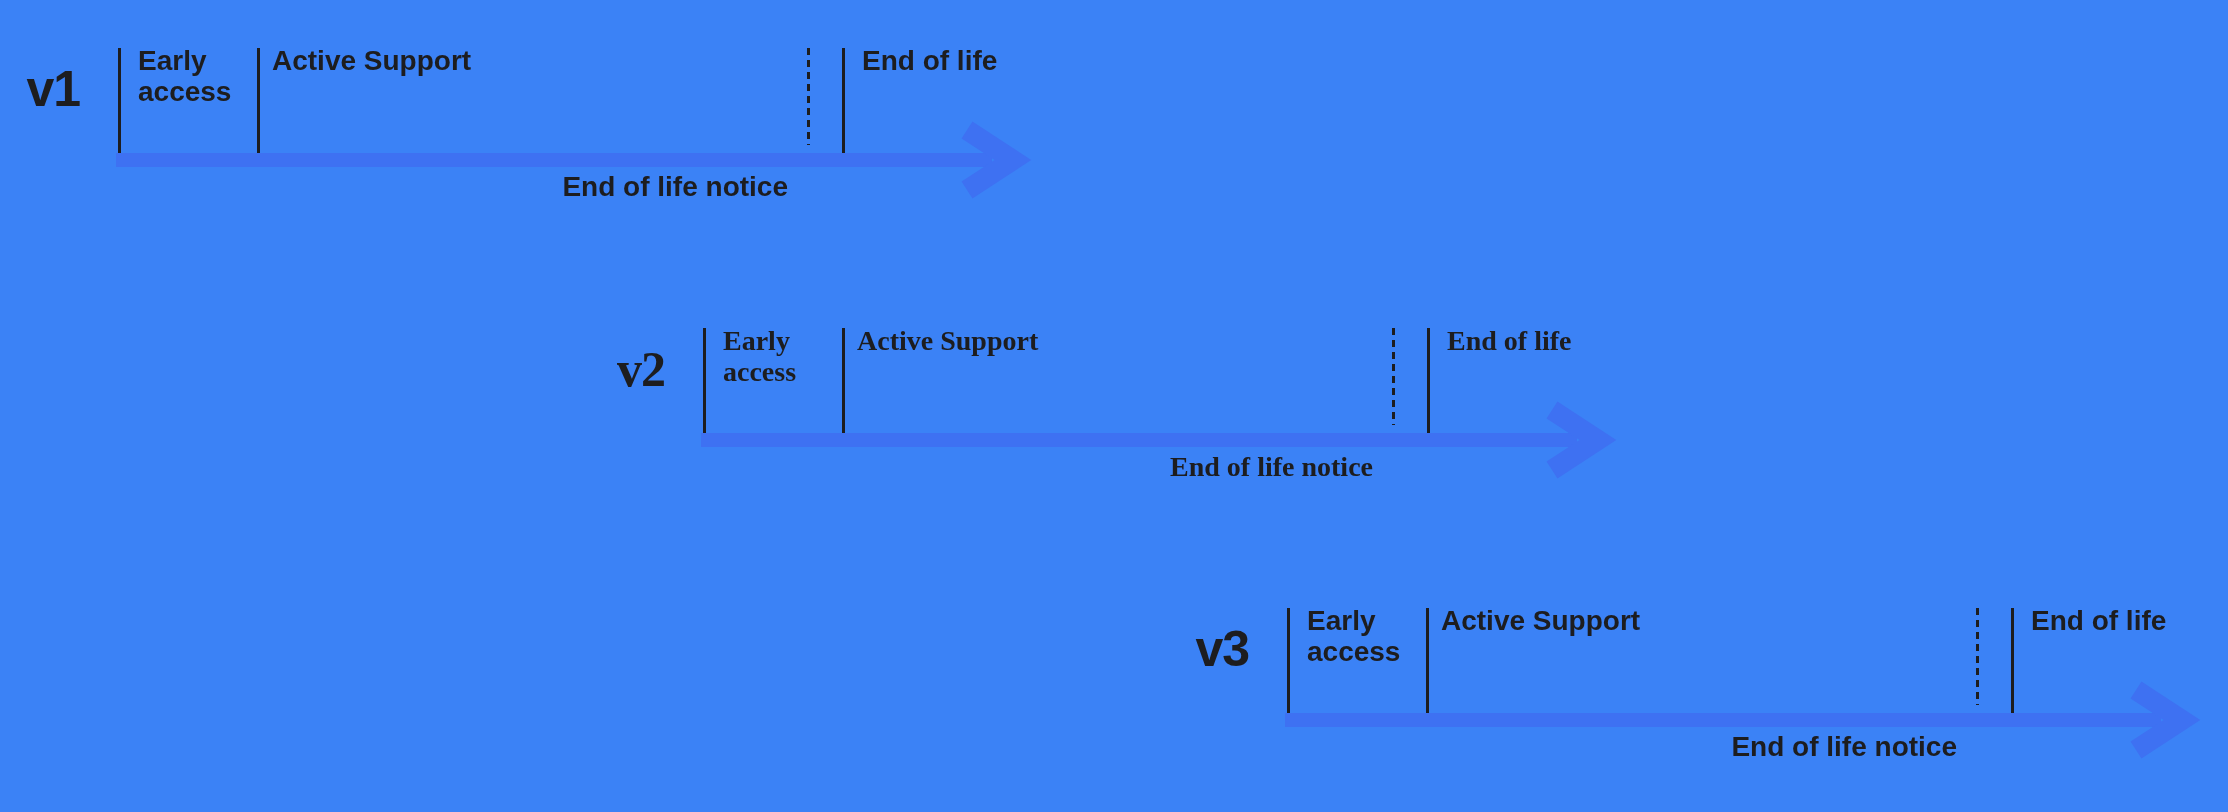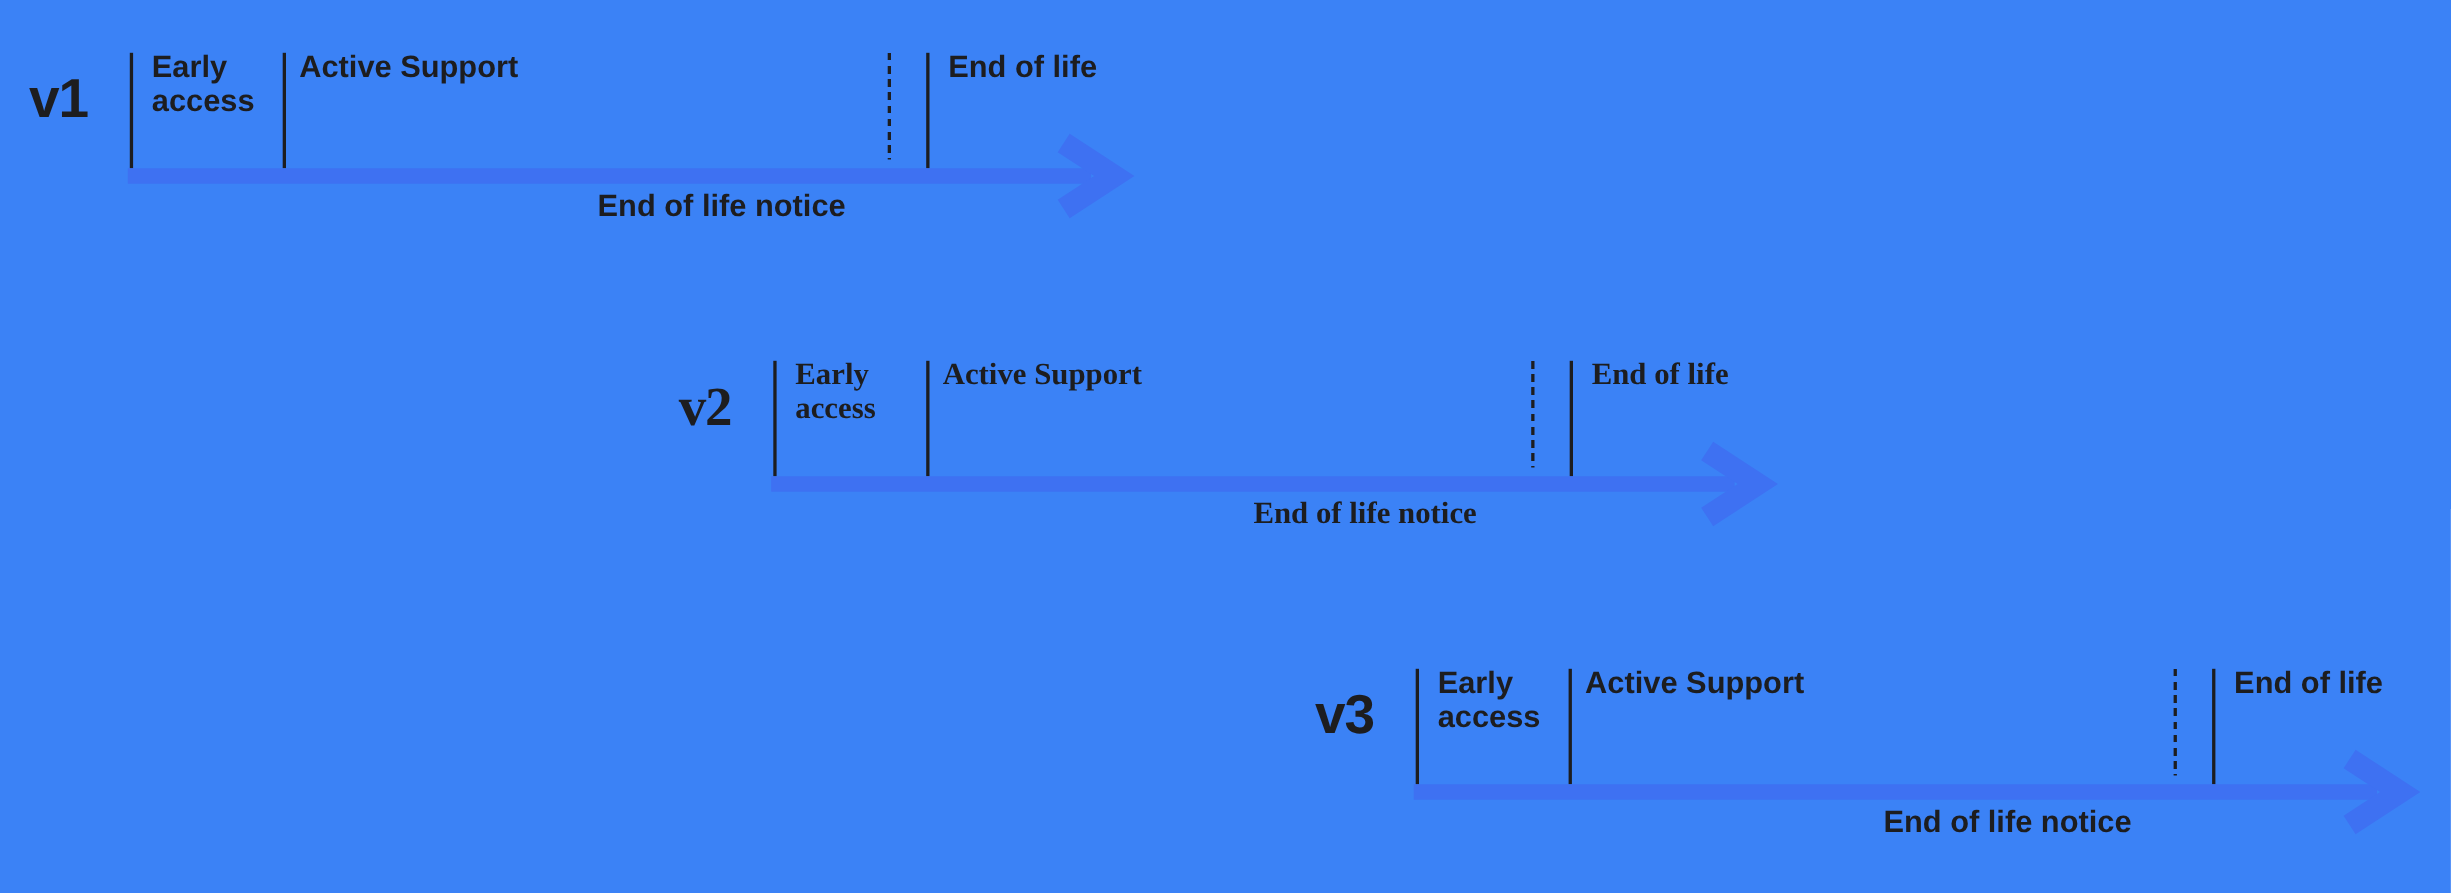--- a/index.html
+++ b/index.html
@@ -67,24 +67,24 @@
   }
   .lbl.early{
     left:22px;
     top:-3px;
     width:112px;
     white-space:normal;
   }
   .lbl.active{left:156px;top:-3px;}
   .lbl.eol{left:746px;top:-3px;}
   .lbl.notice{
-    left:390px;
+    left:372px;
     top:123px;
     width:300px;
-    text-align:center;
+    text-align:right;
   }
   .arrow{
     position:absolute;
     left:0;
     top:70px;
     width:920px;
     height:84px;
     display:block;
   }
   .arrow .shaft{

